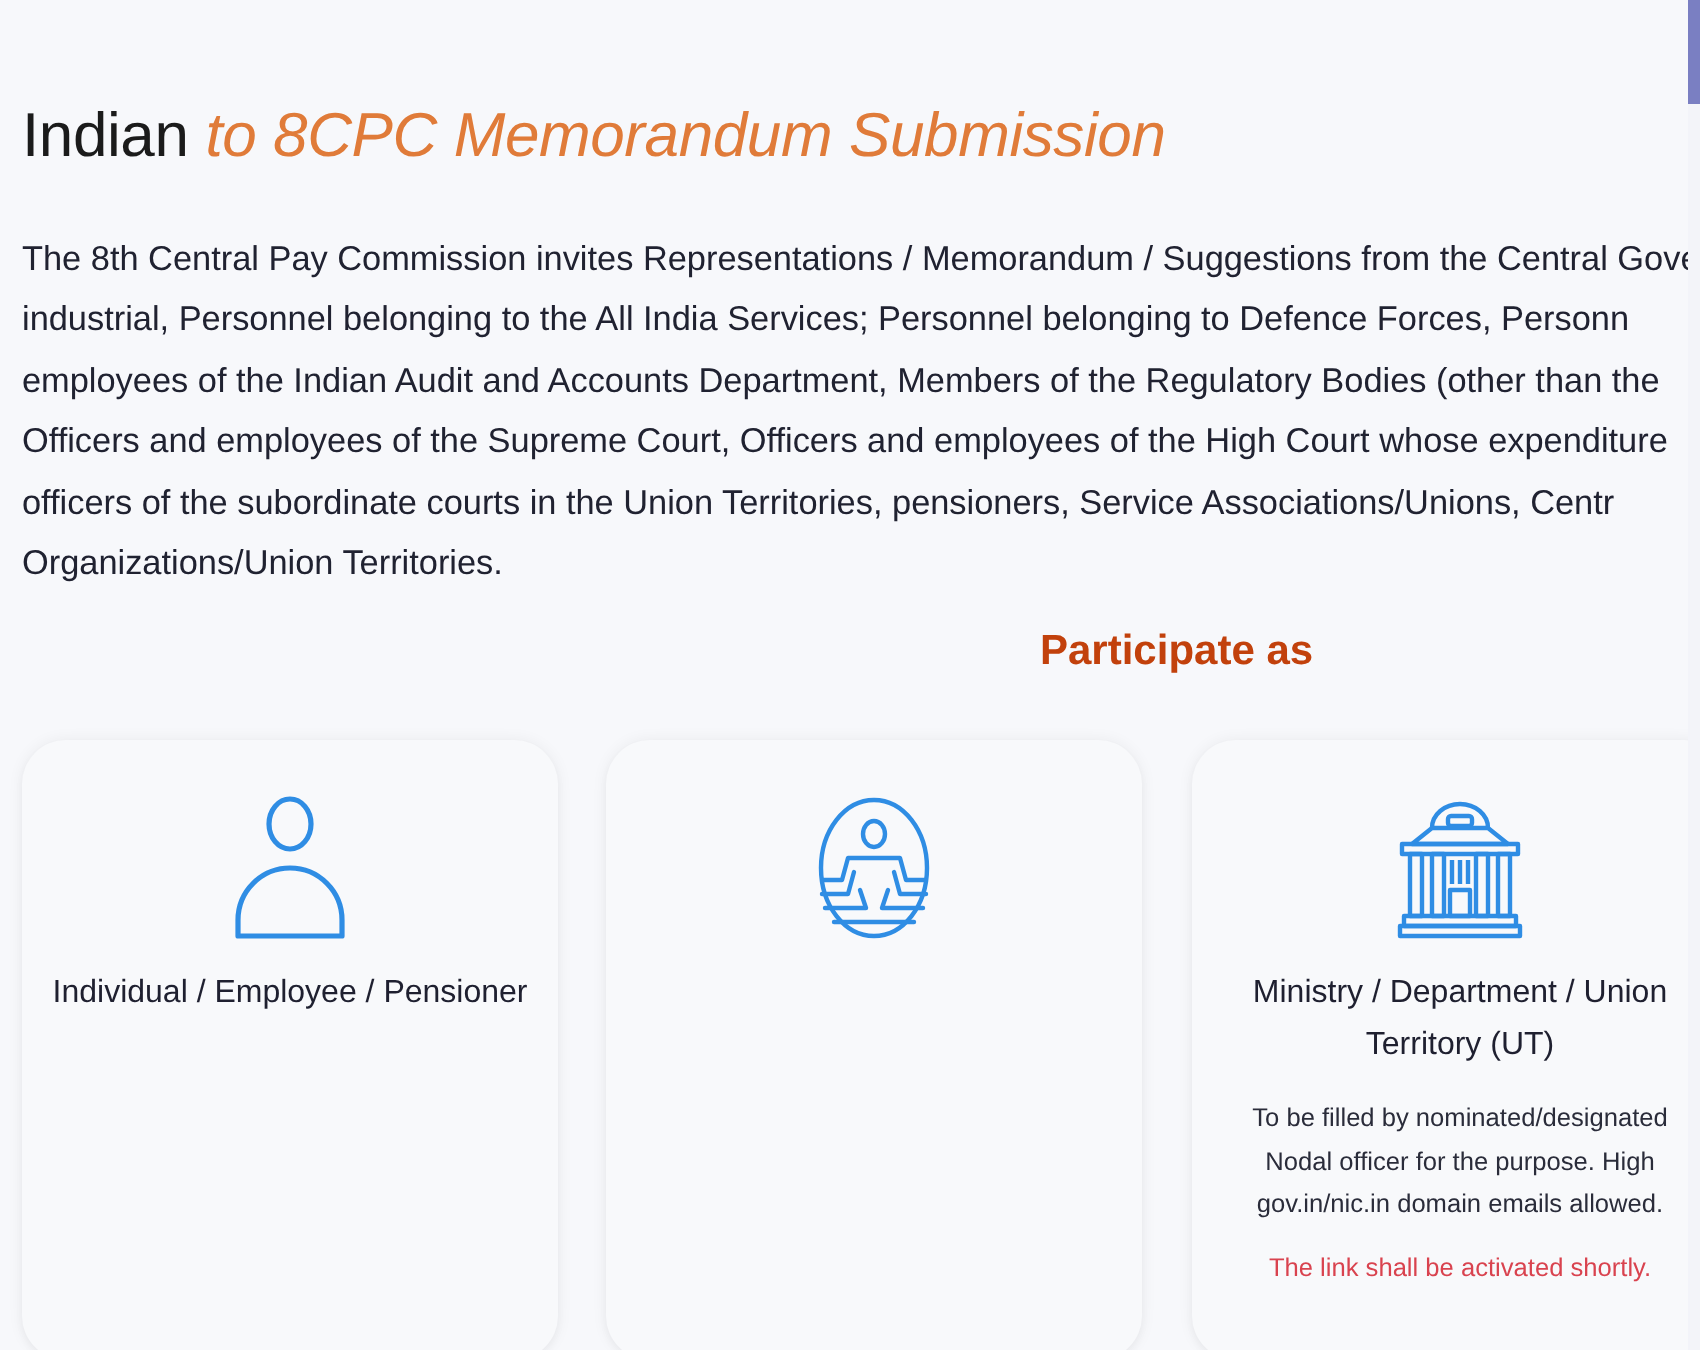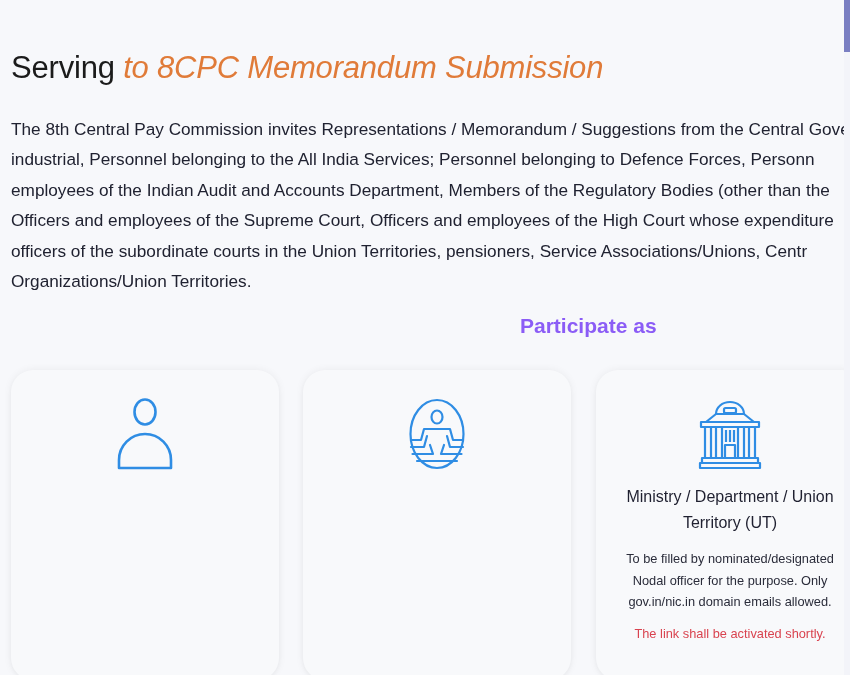--- a/index.html
+++ b/index.html
@@ -22,21 +22,21 @@
       position: absolute; left: 11px; top: 114px;
       width: 900px;
       font-size: 17.2px; line-height: 30.4px; color: #202231;
       text-align: justify;
       white-space: nowrap;
     }
     .intro .line { display: block; height: 30.4px; overflow: visible; white-space: nowrap; }
 
     .participate {
       position: absolute; left: 520px; top: 314px;
-      font-size: 21px; font-weight: 600; color: #8b5cf6;
+      font-size: 21px; font-weight: 600; color: #c2410c;
       white-space: nowrap;
     }
 
     .card {
       position: absolute; top: 370px;
       width: 268px; height: 310px;
       background: #f8f9fb;
       border-radius: 22px;
       box-shadow: 0 0 8px rgba(0,0,0,0.06), 0 2px 4px rgba(0,0,0,0.03);
       text-align: center;
@@ -73,21 +73,21 @@
       position: absolute; top: 0; left: 0; width: 6px; height: 52px;
       background: #7a7fc2;
     }
   </style>
 </head>
 <body>
 
 <div class="page">
 
   <h1 class="title">
-    <span>Serving</span>
+    <span>Indian</span>
     <span class="accent">to 8CPC Memorandum Submission</span>
   </h1>
 
   <div class="intro">
     <span class="line">The 8th Central Pay Commission invites Representations / Memorandum / Suggestions from the Central Gove</span>
     <span class="line">industrial, Personnel belonging to the All India Services; Personnel belonging to Defence Forces, Personn</span>
     <span class="line">employees of the Indian Audit and Accounts Department, Members of the Regulatory Bodies (other than the</span>
     <span class="line">Officers and employees of the Supreme Court, Officers and employees of the High Court whose expenditure</span>
     <span class="line">officers of the subordinate courts in the Union Territories, pensioners, Service Associations/Unions, Centr</span>
     <span class="line">Organizations/Union Territories.</span>
@@ -95,20 +95,21 @@
 
   <h2 class="participate">Participate as</h2>
 
   <div class="card c1">
     <div class="icon">
       <svg width="60" height="72" viewBox="0 0 60 72" fill="none" stroke="#2f8de4" stroke-width="2.6">
         <ellipse cx="30" cy="14" rx="10.5" ry="12.5"></ellipse>
         <path d="M4 70 L4 62 A26 26 0 0 1 56 62 L56 70 Z" stroke-linejoin="round"></path>
       </svg>
     </div>
+    <div class="label">Individual / Employee / Pensioner</div>
   </div>
 
   <div class="card c2">
     <div class="icon">
       <svg width="58" height="72" viewBox="0 0 58 72" fill="none" stroke="#2f8de4" stroke-width="2.2" stroke-linecap="round" stroke-linejoin="round">
         <ellipse cx="29" cy="36" rx="26.5" ry="34"></ellipse>
         <ellipse cx="29" cy="19" rx="5.5" ry="6.5"></ellipse>
         <path d="M3.5 42 H13 L16 31 H42 L45 42 H54.5"></path>
         <path d="M3 49 H16 L19 38"></path>
         <path d="M55 49 H42 L39 38"></path>
@@ -130,20 +131,20 @@
         <rect x="51" y="29" width="6" height="31"></rect>
         <rect x="18" y="29" width="6" height="31"></rect>
         <rect x="40" y="29" width="6" height="31"></rect>
         <path d="M28 32 V44 M32 32 V44 M36 32 V44"></path>
         <rect x="27" y="47" width="10" height="13"></rect>
         <rect x="4" y="60" width="56" height="5"></rect>
         <rect x="2" y="65" width="60" height="5"></rect>
       </svg>
     </div>
     <div class="label">Ministry / Department / Union Territory (UT)</div>
-    <div class="note">To be filled by nominated/designated Nodal officer for the purpose. Only gov.in/nic.in domain emails allowed.</div>
+    <div class="note">To be filled by nominated/designated Nodal officer for the purpose. High gov.in/nic.in domain emails allowed.</div>
     <div class="status">The link shall be activated shortly.</div>
   </div>
 
   <div class="right-edge">
     <div class="bar"></div>
   </div>
 </div>
 
 </body></html>

